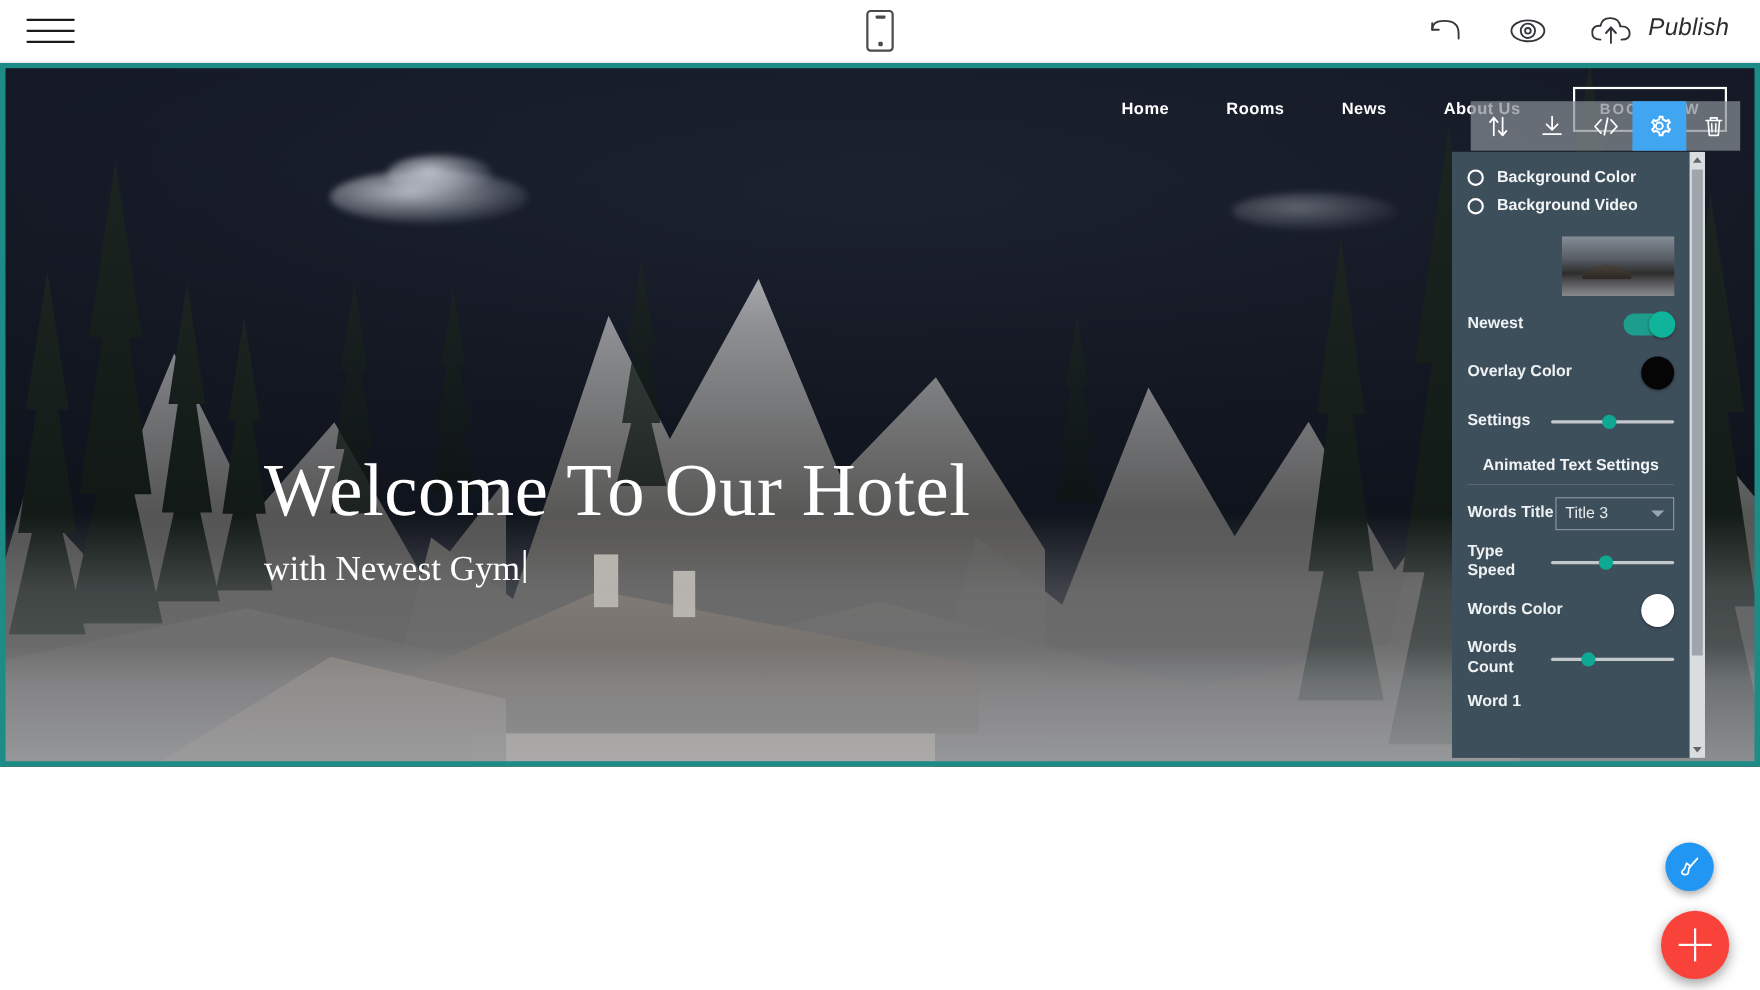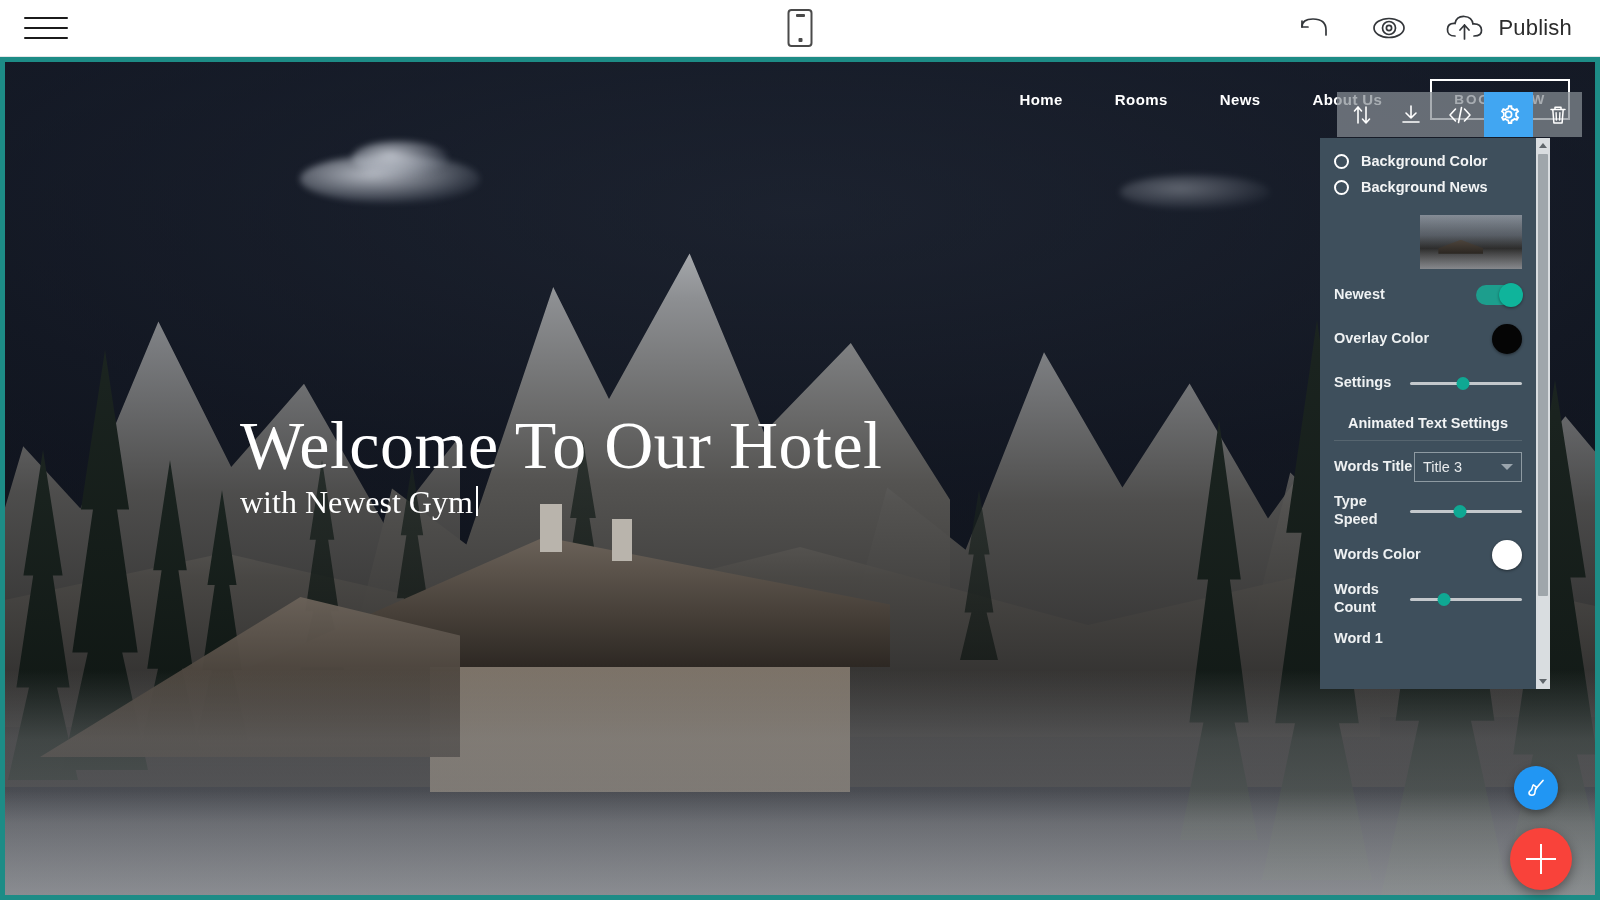--- a/index.html
+++ b/index.html
@@ -47,30 +47,30 @@
     transform: translateX(-50%);
     width: 4px; height: 4px; background: #4a4a4a; border-radius: 1px;
   }
 
   #bar-right {
     margin-left: auto; margin-right: 28px;
     display: flex; align-items: center; gap: 34px;
   }
   #bar-right .ico { cursor: pointer; display: flex; align-items: center; }
   #publish-btn {
-    display: flex; align-items: center; gap: 12px; cursor: pointer;
+    display: flex; align-items: flex-start; gap: 12px; cursor: pointer; font-style: italic;
   }
   #publish-label {
     font-size: 22px; color: #2c2c2c; letter-spacing: .2px;
   }
 
   
   #canvas {
     position: absolute; top: 57px; left: 0;
-    width: 1600px; height: 843px;
+    width: 1600px; height: 640px;
     overflow: hidden;
   }
   #block-select-border {
     position: absolute; inset: 0;
     border: 5px solid #1d8c86;
     pointer-events: none; z-index: 40;
   }
   #hero {
     position: absolute; inset: 0;
     background:
@@ -129,21 +129,21 @@
   
   #hero-copy {
     position: absolute; left: 240px; top: 350px; z-index: 20;
   }
   #hero-title {
     font-family: "Liberation Serif", serif;
     font-size: 68px; color: #ffffff; font-weight: 400;
     letter-spacing: .5px; line-height: 1.12; white-space: nowrap;
   }
   #hero-sub-wrap {
-    display: flex; align-items: baseline;
+    margin-top: 14px; display: flex; align-items: baseline;
     font-family: "Liberation Serif", serif;
     font-size: 32px; color: #ffffff; white-space: nowrap;
   }
   #type-caret {
     display: inline-block; width: 2px; height: 30px;
     background: #ffffff; margin-left: 3px;
     position: relative; top: 3px;
   }
 
   
@@ -429,21 +429,21 @@
 <div id="settings-panel">
   <div id="panel-scrollport">
 
     <div class="radio-row">
       <span class="radio-dot"></span>
       <span class="radio-label">Background Color</span>
     </div>
 
     <div class="radio-row">
       <span class="radio-dot"></span>
-      <span class="radio-label">Background News</span>
+      <span class="radio-label">Background Video</span>
     </div>
 
     <div id="bg-thumb"></div>
 
 
     <div class="opt-row">
       <span class="opt-label">Newest</span>
       <span class="toggle on">
         <span class="knob"></span>
       </span>

